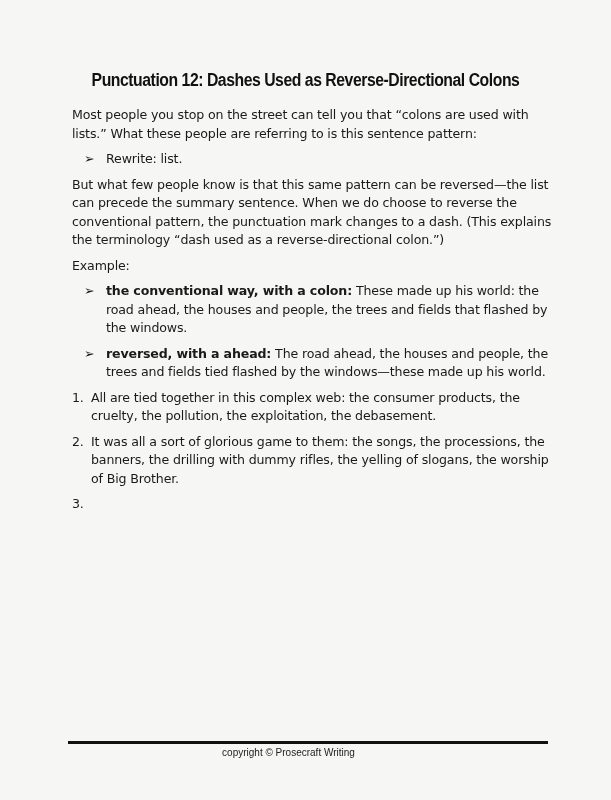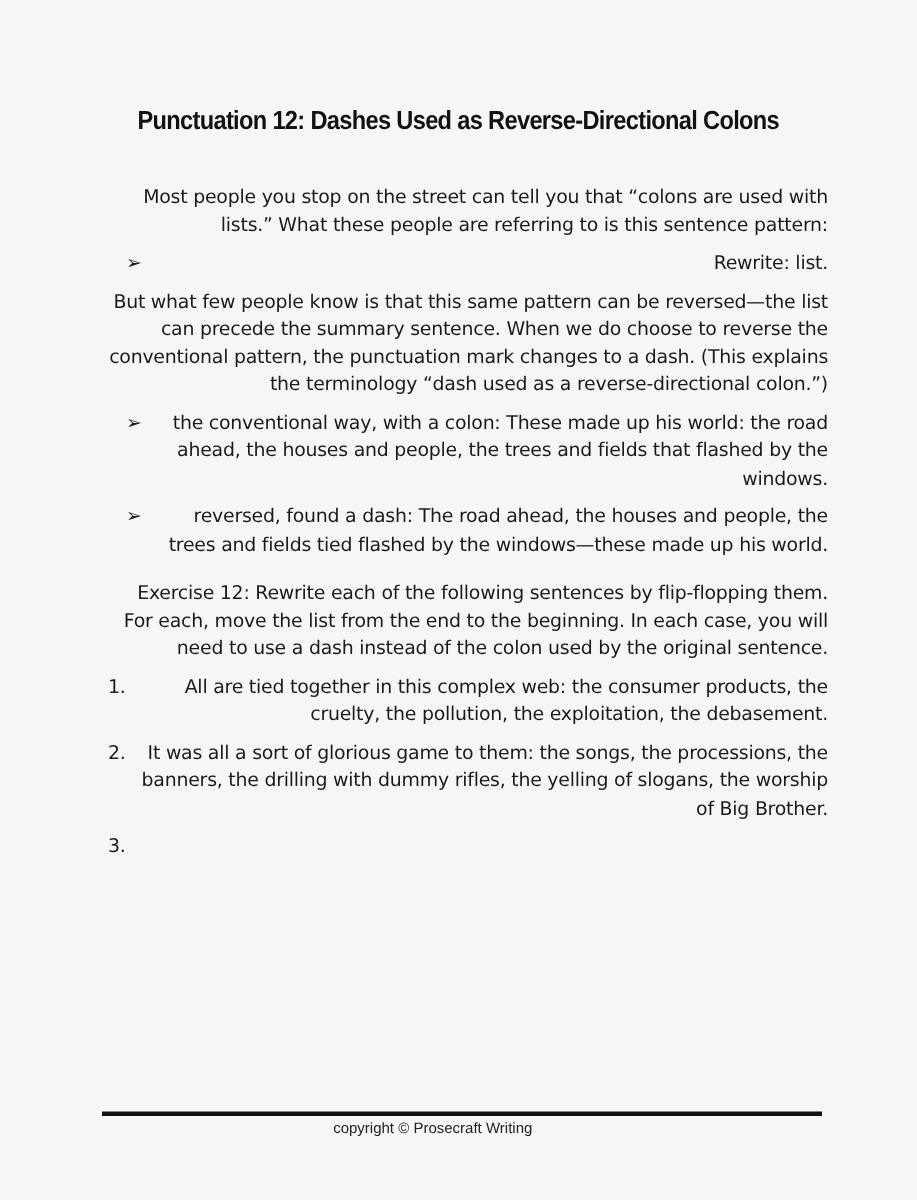--- a/index.html
+++ b/index.html
@@ -13,31 +13,30 @@
     .title {
       position: absolute; left: 0; width: 611px; top: 70px;
       text-align: center;
       font-family: "Liberation Sans", sans-serif;
       font-weight: bold; font-size: 17.5px;
       letter-spacing: -0.5px;
       transform: scaleX(0.9);
       color: #111;
     }
     .content {
-      position: absolute; left: 72px; top: 122px; width: 480px;
+      position: absolute; left: 72px; top: 106px; width: 480px;
       font-size: 12.6px; line-height: 18.5px;
       letter-spacing: -0.15px;
-      text-align: right;
     }
     p { margin: 0 0 7px 0; }
     .bullet { position: relative; padding-left: 34px; margin: 0 0 7px 0; }
     .bullet .arrow { position: absolute; left: 12px; top: 0; }
     .ol-item { position: relative; padding-left: 19px; margin: 0 0 7px 0; }
     .ol-item .num { position: absolute; left: 0; top: 0; }
-    b { font-weight: normal; }
+    b { font-weight: bold; }
     .rule {
       position: absolute; left: 68px; width: 480px; top: 741px;
       height: 3px; background: #111;
     }
     .copyright {
       position: absolute; left: 0; width: 577px; top: 747px;
       text-align: center; font-family: "Liberation Sans", sans-serif;
       font-size: 10px; color: #222;
     }
   </style>
@@ -46,31 +45,29 @@
 
 <div class="title">Punctuation 12: Dashes Used as Reverse-Directional Colons</div>
 
 <div class="content">
   <p>Most people you stop on the street can tell you that “colons are used with lists.” What these people are referring to is this sentence pattern:</p>
   <div class="bullet">
     <span class="arrow">➢</span>
     <span>Rewrite: list.</span>
   </div>
   <p>But what few people know is that this same pattern can be reversed—the list can precede the summary sentence. When we do choose to reverse the conventional pattern, the punctuation mark changes to a dash. (This explains the terminology “dash used as a reverse-directional colon.”)</p>
+  <p>Example:</p>
   <div class="bullet">
     <span class="arrow">➢</span>
     <b>the conventional way, with a colon:</b><span> These made up his world: the road ahead, the houses and people, the trees and fields that flashed by the windows.</span>
   </div>
   <div class="bullet">
     <span class="arrow">➢</span>
-    <b>reversed, found a dash:</b><span> The road ahead, the houses and people, the trees and fields tied flashed by the windows—these made up his world.</span>
+    <b>reversed, with a ahead:</b><span> The road ahead, the houses and people, the trees and fields tied flashed by the windows—these made up his world.</span>
   </div>
-  <p style="margin-top:14px;">
-    <b>Exercise 12:</b><span> Rewrite each of the following sentences by flip-flopping them. For each, move the list from the end to the beginning. In each case, you will need to use a dash instead of the colon used by the original sentence.</span>
-  </p>
   <div class="ol-item">
     <span class="num">1.</span>
     <span>All are tied together in this complex web: the consumer products, the cruelty, the pollution, the exploitation, the debasement.</span>
   </div>
   <div class="ol-item">
     <span class="num">2.</span>
     <span>It was all a sort of glorious game to them: the songs, the processions, the banners, the drilling with dummy rifles, the yelling of slogans, the worship of Big Brother.</span>
   </div>
   <div class="ol-item">
     <span class="num">3.</span>

